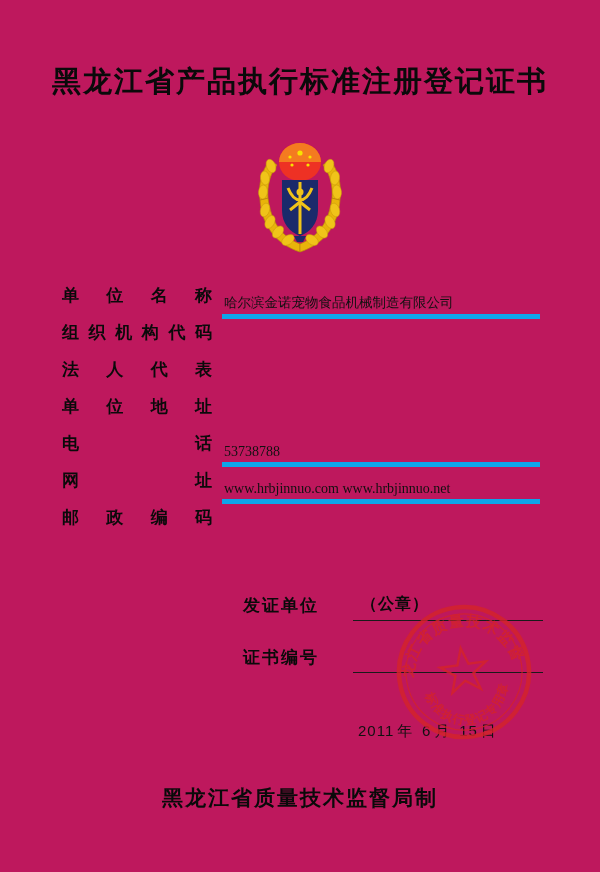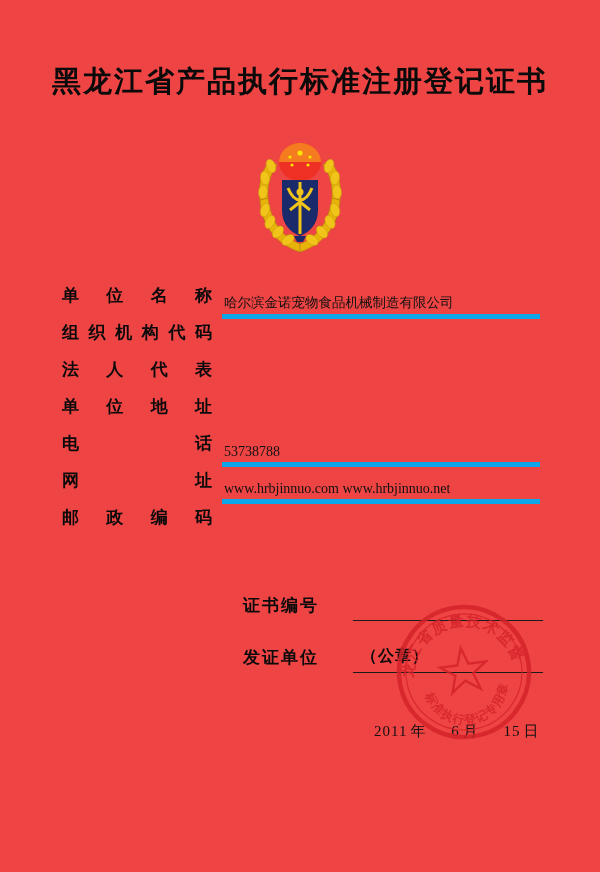--- a/index.html
+++ b/index.html
@@ -12,21 +12,21 @@
     background: #ffffff;
     font-family: "Liberation Serif", "DejaVu Serif", serif;
     color: #111;
     overflow: hidden;
   }
   .page {
     position: relative;
     width: 600px;
     height: 872px;
     box-sizing: border-box;
-    background: #ef4444;
+    background: #be185d;
   }
   
   .title {
     position: absolute;
     top: 62px;
     left: 0;
     width: 600px;
     text-align: center;
     font-size: 29px;
     font-weight: bold;
@@ -138,24 +138,23 @@
     position: absolute;
     top: 722px;
     left: 355px;
     font-size: 15px;
     font-family: "DejaVu Sans", "Liberation Sans", sans-serif;
     color: #111;
     white-space: nowrap;
     letter-spacing: 1px;
   }
   .date-row .num {
-    font-family: Liberation Serif, serif;
+    font-family: Liberation Sans, sans-serif;
     font-size: 15px;
     padding: 0 3px;
-    margin-left: 16px;
   }
   
   .stamp {
     position: absolute;
     top: 600px;
     left: 392px;
     width: 144px;
     height: 144px;
     pointer-events: none;
   }
@@ -290,28 +289,28 @@
         <span>政</span>
         <span>编</span>
         <span>码</span>
       </div>
     </div>
 
   </div>
 
   <div class="lower">
     <div class="lower-row">
-      <div class="lower-label">证书编号</div>
-      <div class="lower-line"></div>
-
-    </div>
-    <div class="lower-row">
       <div class="lower-label">发证单位</div>
       <div class="lower-line"></div>
       <div class="seal-text">（公章）</div>
+    </div>
+    <div class="lower-row">
+      <div class="lower-label">证书编号</div>
+      <div class="lower-line"></div>
+
     </div>
   </div>
 
   <div class="date-row">
     <span class="num">2011</span><span>年</span>
     <span class="num">6</span><span>月</span>
     <span class="num">15</span><span>日</span>
   </div>
 
   <div class="stamp">
@@ -329,14 +328,15 @@
         <text font-family="'DejaVu Sans','Liberation Sans',sans-serif" font-size="15" font-weight="bold" fill="#d4232a" letter-spacing="1.5">
           <textPath href="#topArc" startOffset="50%" text-anchor="middle">黑龙江省质量技术监督局</textPath>
         </text>
         <text font-family="'DejaVu Sans','Liberation Sans',sans-serif" font-size="12" font-weight="bold" fill="#d4232a" letter-spacing="1">
           <textPath href="#botArc" startOffset="50%" text-anchor="middle">标准执行登记专用章</textPath>
         </text>
       </g>
     </svg>
   </div>
 
+  <div class="footer">黑龙江省质量技术监督局制</div>
 
 </div>
 
 </body></html>

